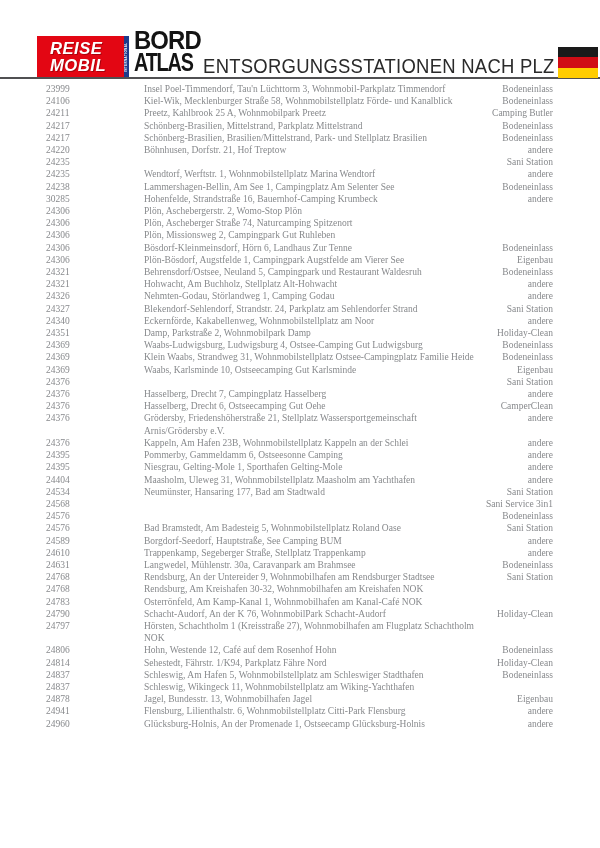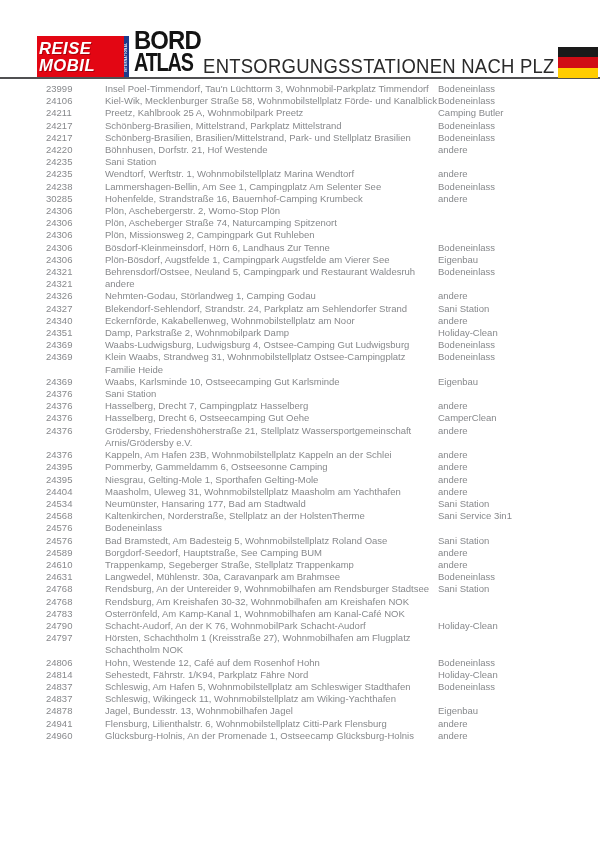--- a/index.html
+++ b/index.html
@@ -10,21 +10,21 @@
     position:relative;
     overflow:hidden;
   }
   
   .header{position:absolute;top:0;left:0;width:600px;height:80px;}
   .logo-reise{
     position:absolute;left:37px;top:36px;width:92px;height:42px;
     background:#e30613;color:#fff;
     font-style:italic;font-weight:bold;
     display:flex;flex-direction:column;justify-content:center;
-    padding-left:2px;box-sizing:border-box;
+    padding-left:13px;box-sizing:border-box;
   }
   .logo-reise .line{
     font-size:17px;line-height:17px;letter-spacing:.5px;
     text-shadow:1px 1px 0 rgba(120,0,8,.55);
     transform:scaleX(.98);transform-origin:left;
   }
   .reise-stripe{
     position:absolute;right:0;top:0;width:5px;height:100%;
     background:#1d3b8b;color:#fff;overflow:hidden;
     font-style:normal;font-weight:bold;font-size:3px;line-height:5px;
@@ -54,29 +54,29 @@
     background:#505052;
   }
   .flag{
     position:absolute;top:47px;right:2px;width:40px;height:31px;
     display:flex;flex-direction:column;z-index:2;
   }
   .flag div{flex:1;}
   
   .table{
     position:absolute;top:83px;left:0;width:600px;
-    font-size:9.5px;line-height:12.2px;color:#87898c;
+    font-size:9.5px;line-height:12.2px;color:#87898c;font-family:Liberation Serif, serif;
   }
   .row{
     display:flex;align-items:flex-start;
     padding-left:46px;padding-right:47px;
   }
   .plz{width:59px;flex:0 0 59px;}
-  .desc{width:333px;flex:0 0 333px;}
-  .type{flex:1 1 auto;}
+  .desc{width:333px;flex:0 0 333px;margin-left:39px;}
+  .type{flex:1 1 auto;text-align:right;}
 </style>
 </head>
 <body>
 
 <div class="header">
 
   <div class="logo-reise">
     <span class="line">REISE</span>
     <span class="line">MOBIL</span>
     <span class="reise-stripe">INTERNATIONAL</span>
@@ -121,21 +121,21 @@
         <div class="desc">Schönberg-Brasilien, Mittelstrand, Parkplatz Mittelstrand</div>
         <div class="type">Bodeneinlass</div>
       </div>
       <div class="row">
         <div class="plz">24217</div>
         <div class="desc">Schönberg-Brasilien, Brasilien/Mittelstrand, Park- und Stellplatz Brasilien</div>
         <div class="type">Bodeneinlass</div>
       </div>
       <div class="row">
         <div class="plz">24220</div>
-        <div class="desc">Böhnhusen, Dorfstr. 21, Hof Westende</div>
+        <div class="desc">Böhnhusen, Dorfstr. 21, Hof Treptow</div>
         <div class="type">andere</div>
       </div>
       <div class="row">
         <div class="plz">24235</div>
         <div class="type">Sani Station</div>
       </div>
       <div class="row">
         <div class="plz">24235</div>
         <div class="desc">Wendtorf, Werftstr. 1, Wohnmobilstellplatz Marina Wendtorf</div>
         <div class="type">andere</div>
@@ -175,20 +175,21 @@
         <div class="desc">Plön-Bösdorf, Augstfelde 1, Campingpark Augstfelde am Vierer See</div>
         <div class="type">Eigenbau</div>
       </div>
       <div class="row">
         <div class="plz">24321</div>
         <div class="desc">Behrensdorf/Ostsee, Neuland 5, Campingpark und Restaurant Waldesruh</div>
         <div class="type">Bodeneinlass</div>
       </div>
       <div class="row">
         <div class="plz">24321</div>
+        <div class="desc">Hohwacht, Am Buchholz, Stellplatz Alt-Hohwacht</div>
         <div class="type">andere</div>
       </div>
       <div class="row">
         <div class="plz">24326</div>
         <div class="desc">Nehmten-Godau, Störlandweg 1, Camping Godau</div>
         <div class="type">andere</div>
       </div>
       <div class="row">
         <div class="plz">24327</div>
         <div class="desc">Blekendorf-Sehlendorf, Strandstr. 24, Parkplatz am Sehlendorfer Strand</div>
@@ -258,21 +259,20 @@
         <div class="desc">Maasholm, Uleweg 31, Wohnmobilstellplatz Maasholm am Yachthafen</div>
         <div class="type">andere</div>
       </div>
       <div class="row">
         <div class="plz">24534</div>
         <div class="desc">Neumünster, Hansaring 177, Bad am Stadtwald</div>
         <div class="type">Sani Station</div>
       </div>
       <div class="row">
         <div class="plz">24568</div>
-        <div class="desc">Kaltenkirchen, Norderstraße, Stellplatz an der HolstenTherme</div>
         <div class="type">Sani Service 3in1</div>
       </div>
       <div class="row">
         <div class="plz">24576</div>
         <div class="type">Bodeneinlass</div>
       </div>
       <div class="row">
         <div class="plz">24576</div>
         <div class="desc">Bad Bramstedt, Am Badesteig 5, Wohnmobilstellplatz Roland Oase</div>
         <div class="type">Sani Station</div>

